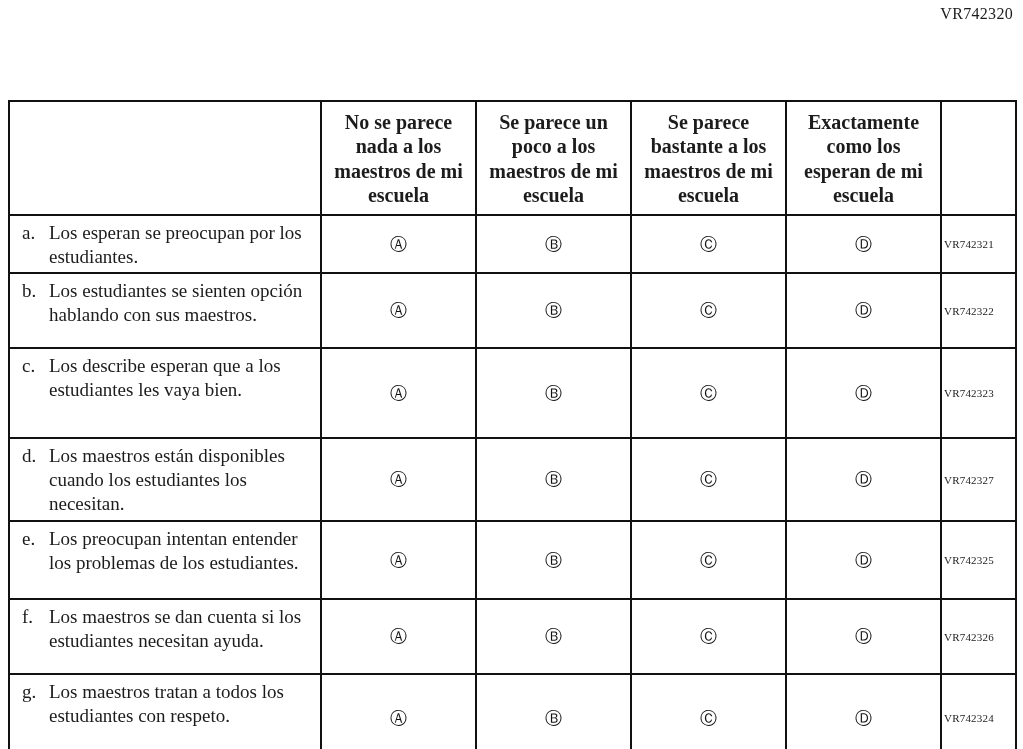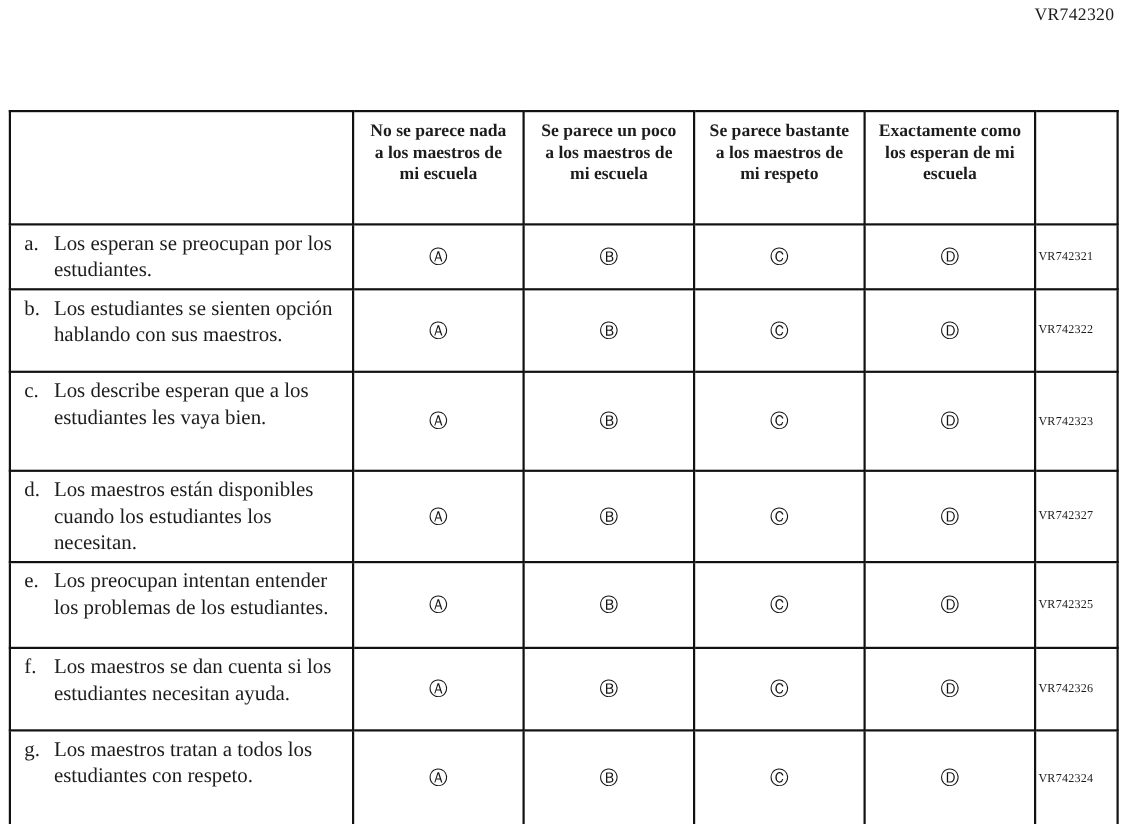--- a/index.html
+++ b/index.html
@@ -35,21 +35,21 @@
     width: 1007px;
   }
   table.survey th, table.survey td {
     border: 2px solid #111;
   }
   col.c-label { width: 312px; }
   col.c-opt   { width: 155px; }
   col.c-code  { width: 75px; }
 
   th.hdr {
-    font-size: 16px;
+    font-size: 20px;
     font-weight: bold;
     text-align: center;
     vertical-align: top;
     padding: 8px 10px 6px 10px;
     line-height: 1.22;
     height: 103px;
   }
   th.hdr-empty { height: 103px; }
 
   td.label-cell {
@@ -94,21 +94,21 @@
         <col class="c-opt">
         <col class="c-opt">
         <col class="c-opt">
         <col class="c-code">
     </colgroup>
     <thead>
       <tr>
         <th class="hdr-empty"></th>
         <th class="hdr">No se parece nada a los maestros de mi escuela</th>
         <th class="hdr">Se parece un poco a los maestros de mi escuela</th>
-        <th class="hdr">Se parece bastante a los maestros de mi respeto</th>
+        <th class="hdr">Se parece bastante a los maestros de mi escuela</th>
         <th class="hdr">Exactamente como los esperan de mi escuela</th>
         <th class="hdr-empty"></th>
       </tr>
     </thead>
     <tbody>
 
       <tr style="height:50px">
         <td class="label-cell">
           <div class="label-wrap">
             <span class="row-letter">a.</span>

